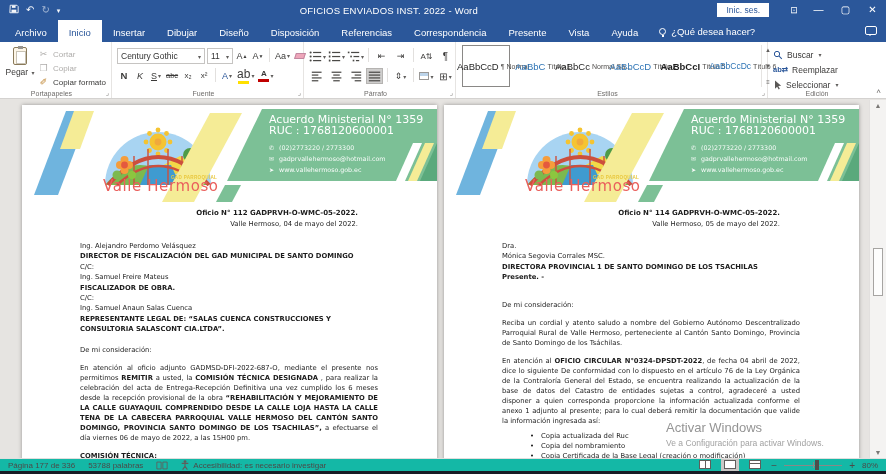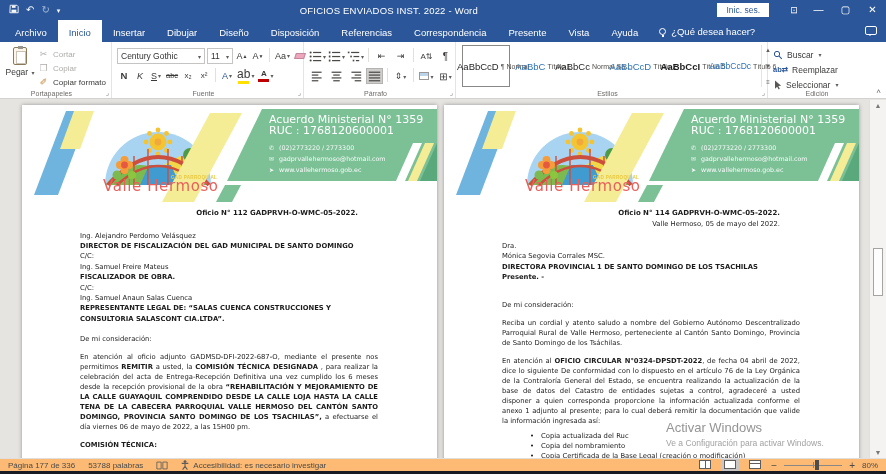--- a/index.html
+++ b/index.html
@@ -94,21 +94,21 @@
   .salut2{margin-top:17px;}
   .para{margin-top:8px;text-align:justify;}
   .closing{margin-top:8px;font-weight:bold;}
   .bullets{margin:5px 0 0 28px;padding:0;list-style:none;}
   .bullets li{line-height:10px;position:relative;padding-left:11px;}
   .bullets li:before{content:"•";position:absolute;left:0;}
   .watermark{position:absolute;left:666px;top:320px;font-family:"Liberation Sans",sans-serif;}
   .wm1{font-size:13px;color:#949494;}
   .wm2{font-size:8.5px;color:#a2a2a2;margin-top:3px;}
   
-  .statusbar{position:absolute;left:0;right:0;bottom:3px;height:13px;background:#fdba74;border-top:1px solid #e1dfdd;
+  .statusbar{position:absolute;left:0;right:0;bottom:3px;height:13px;background:#14b8a6;border-top:1px solid #e1dfdd;
              display:flex;align-items:center;font-size:8px;color:#4b4a48;padding:0 8px;gap:13px;}
   .sbi{display:flex;align-items:center;gap:4px;white-space:nowrap;}
   .sb-right{margin-left:auto;display:flex;align-items:center;gap:7px;}
   .vw{width:12px;height:9px;border:1px solid #5f5d5b;display:inline-block;position:relative;background:#fff;}
   .vw.read:after{content:'';position:absolute;left:5px;top:0;bottom:0;width:1px;background:#5f5d5b;}
   .vw.web:after{content:'';position:absolute;left:0;right:0;top:2px;height:1px;background:#5f5d5b;}
   .vwrap{padding:1px 3px;} .vwrap.sel{background:#c9c7c5;}
   .ztrack{width:58px;height:1px;background:#8a8886;position:relative;}
   .ztick{position:absolute;left:50%;top:-2.5px;width:1px;height:6px;background:#8a8886;}
   .zthumb{position:absolute;left:31px;top:-4.5px;width:4px;height:10px;background:#4f4d4b;}
@@ -477,20 +477,21 @@
           <div><span class="lh-ci">✆</span><span>(02)2773220 / 2773300</span></div>
           <div><span class="lh-ci">✉</span><span>gadprvallehermoso@hotmail.com</span></div>
           <div><span class="lh-ci">➤</span><span>www.vallehermoso.gob.ec</span></div>
         </div>
         <span class="lh-gad">GAD PARROQUIAL</span>
         <span class="lh-name">Valle Hermoso</span>
       </div>
       <div class="doc">
         <div class="oficio">
           <div class="obold">Oficio N° 112 GADPRVH-O-WMC-05-2022.</div>
+          <div>Valle Hermoso, 04 de mayo del 2022.</div>
         </div>
         <div class="recips">
           <div>Ing. Alejandro Perdomo Velásquez</div>
           <div class="b">DIRECTOR DE FISCALIZACIÓN DEL GAD MUNICIPAL DE SANTO DOMINGO</div>
           <div>C/C:</div>
           <div>Ing. Samuel Freire Mateus</div>
           <div class="b">FISCALIZADOR DE OBRA.</div>
           <div>C/C:</div>
           <div>Ing. Samuel Anaun Salas Cuenca</div>
           <div class="b">REPRESENTANTE LEGAL DE: “SALAS CUENCA CONSTRUCCIONES Y CONSULTORIA SALASCONT CIA.LTDA”.</div>

